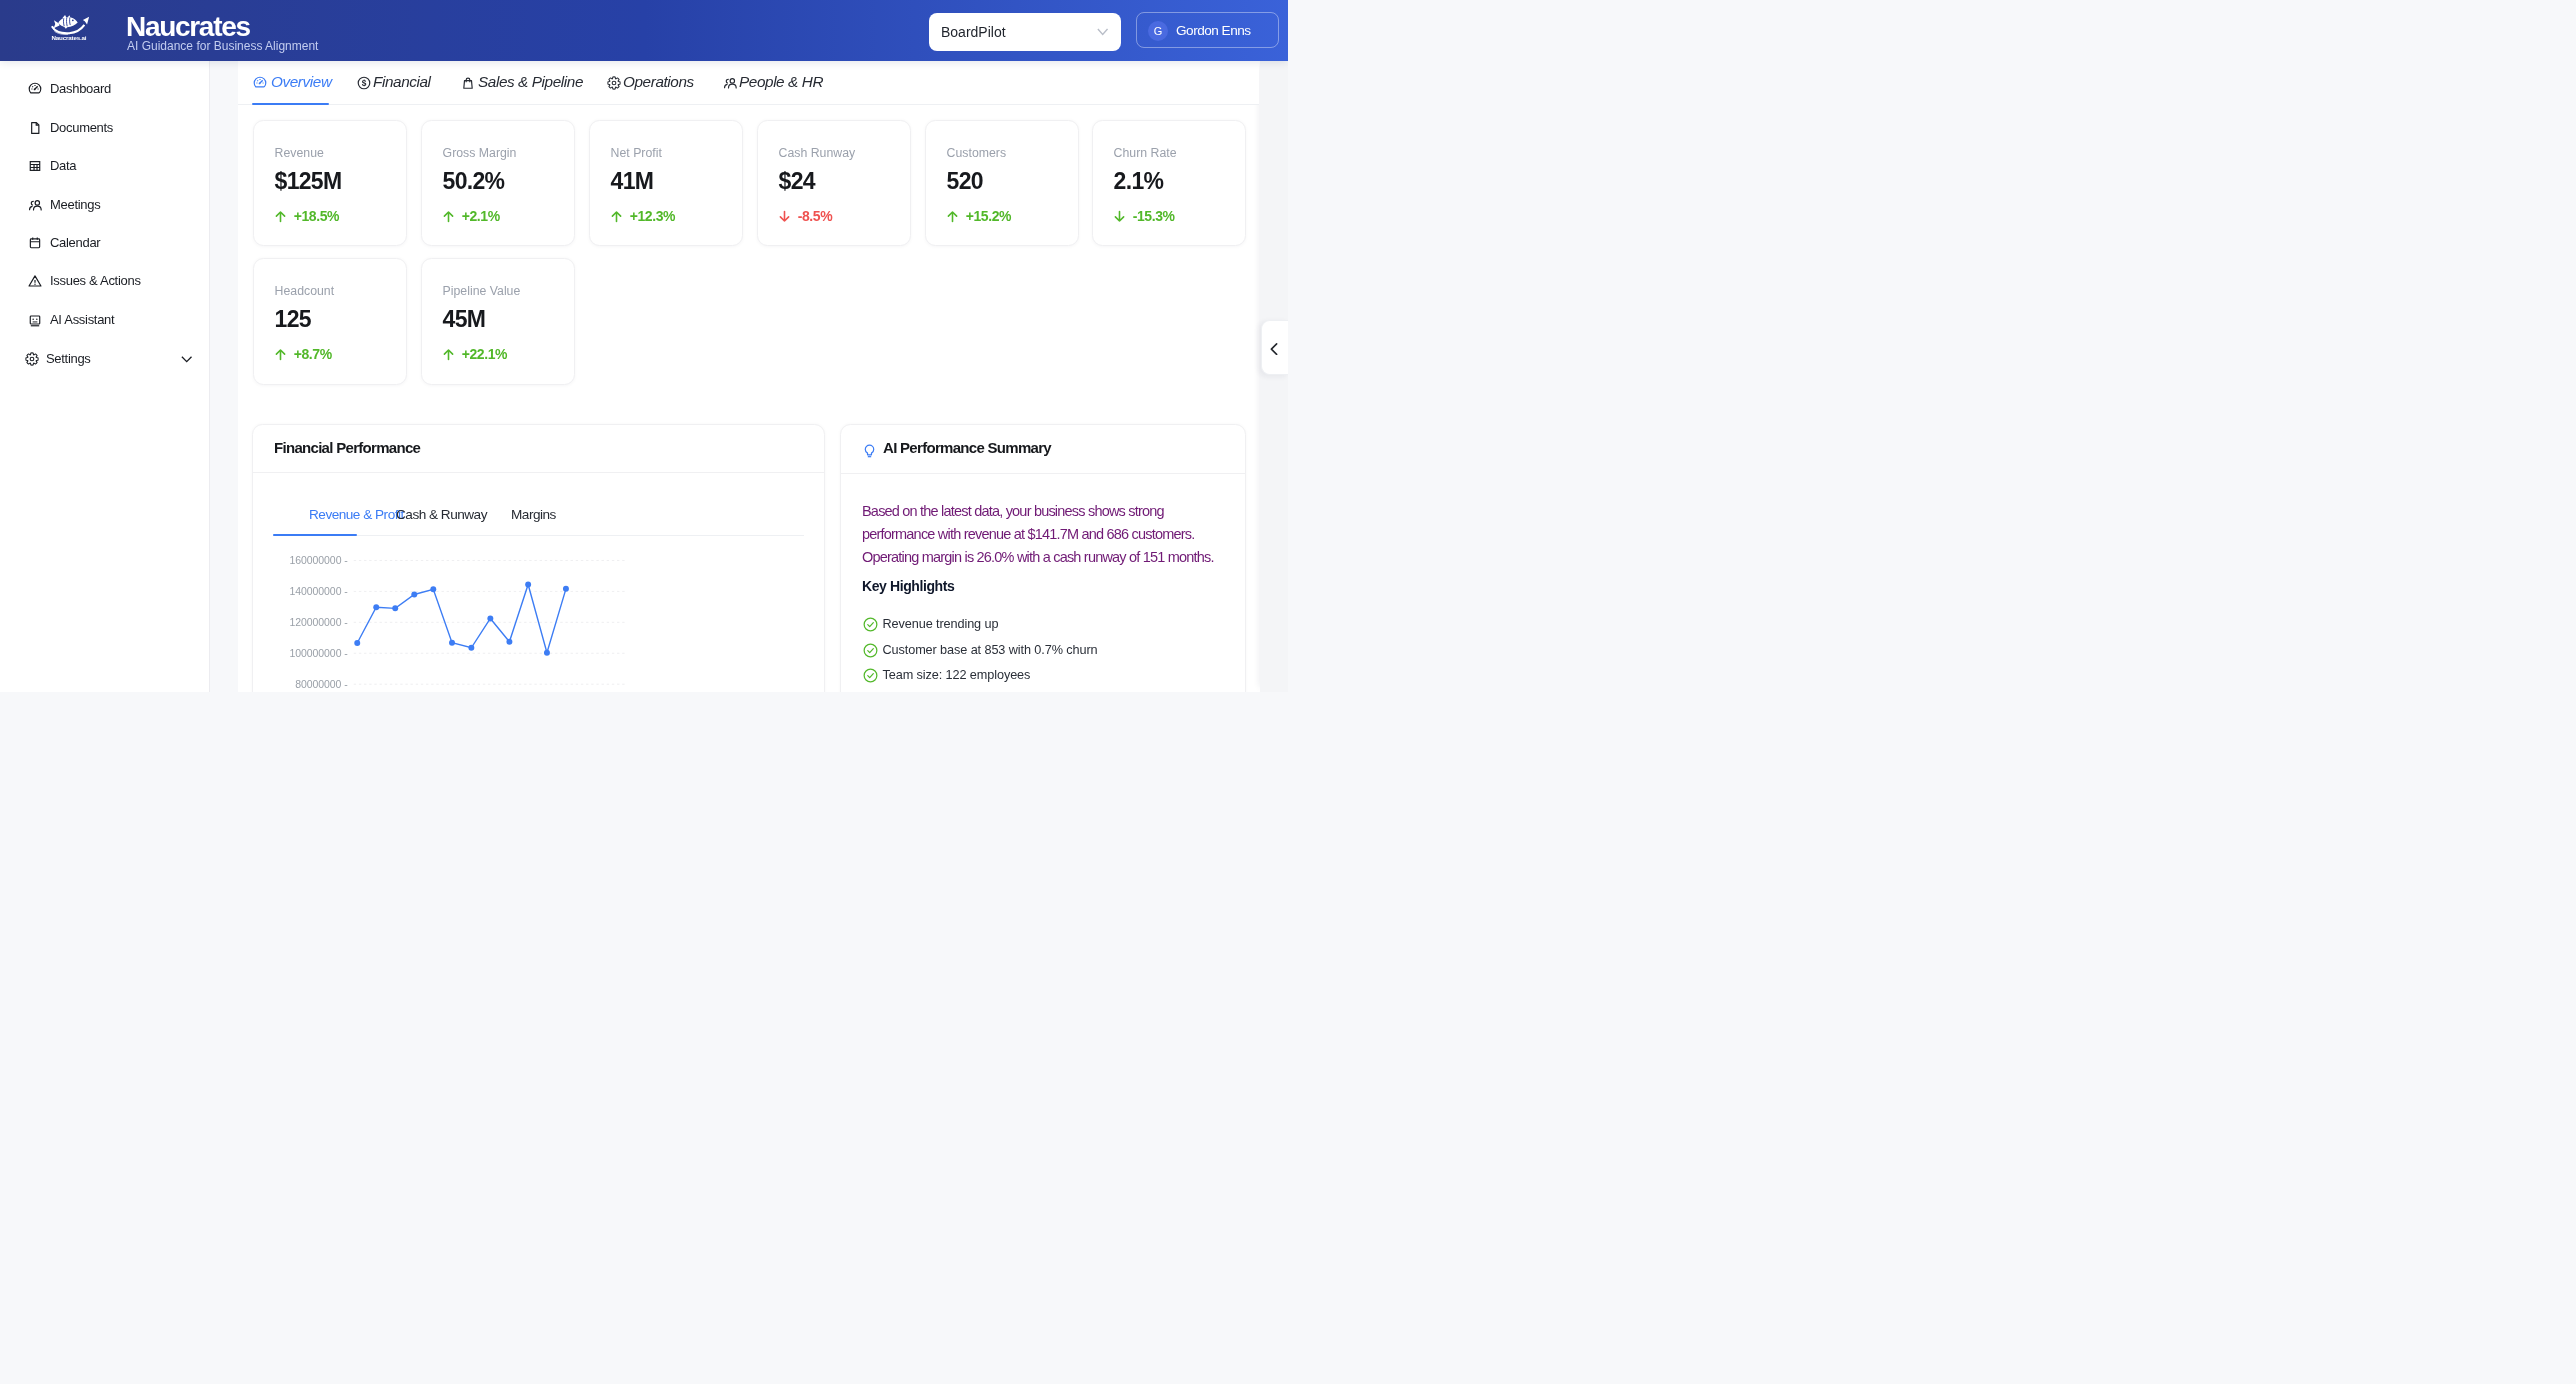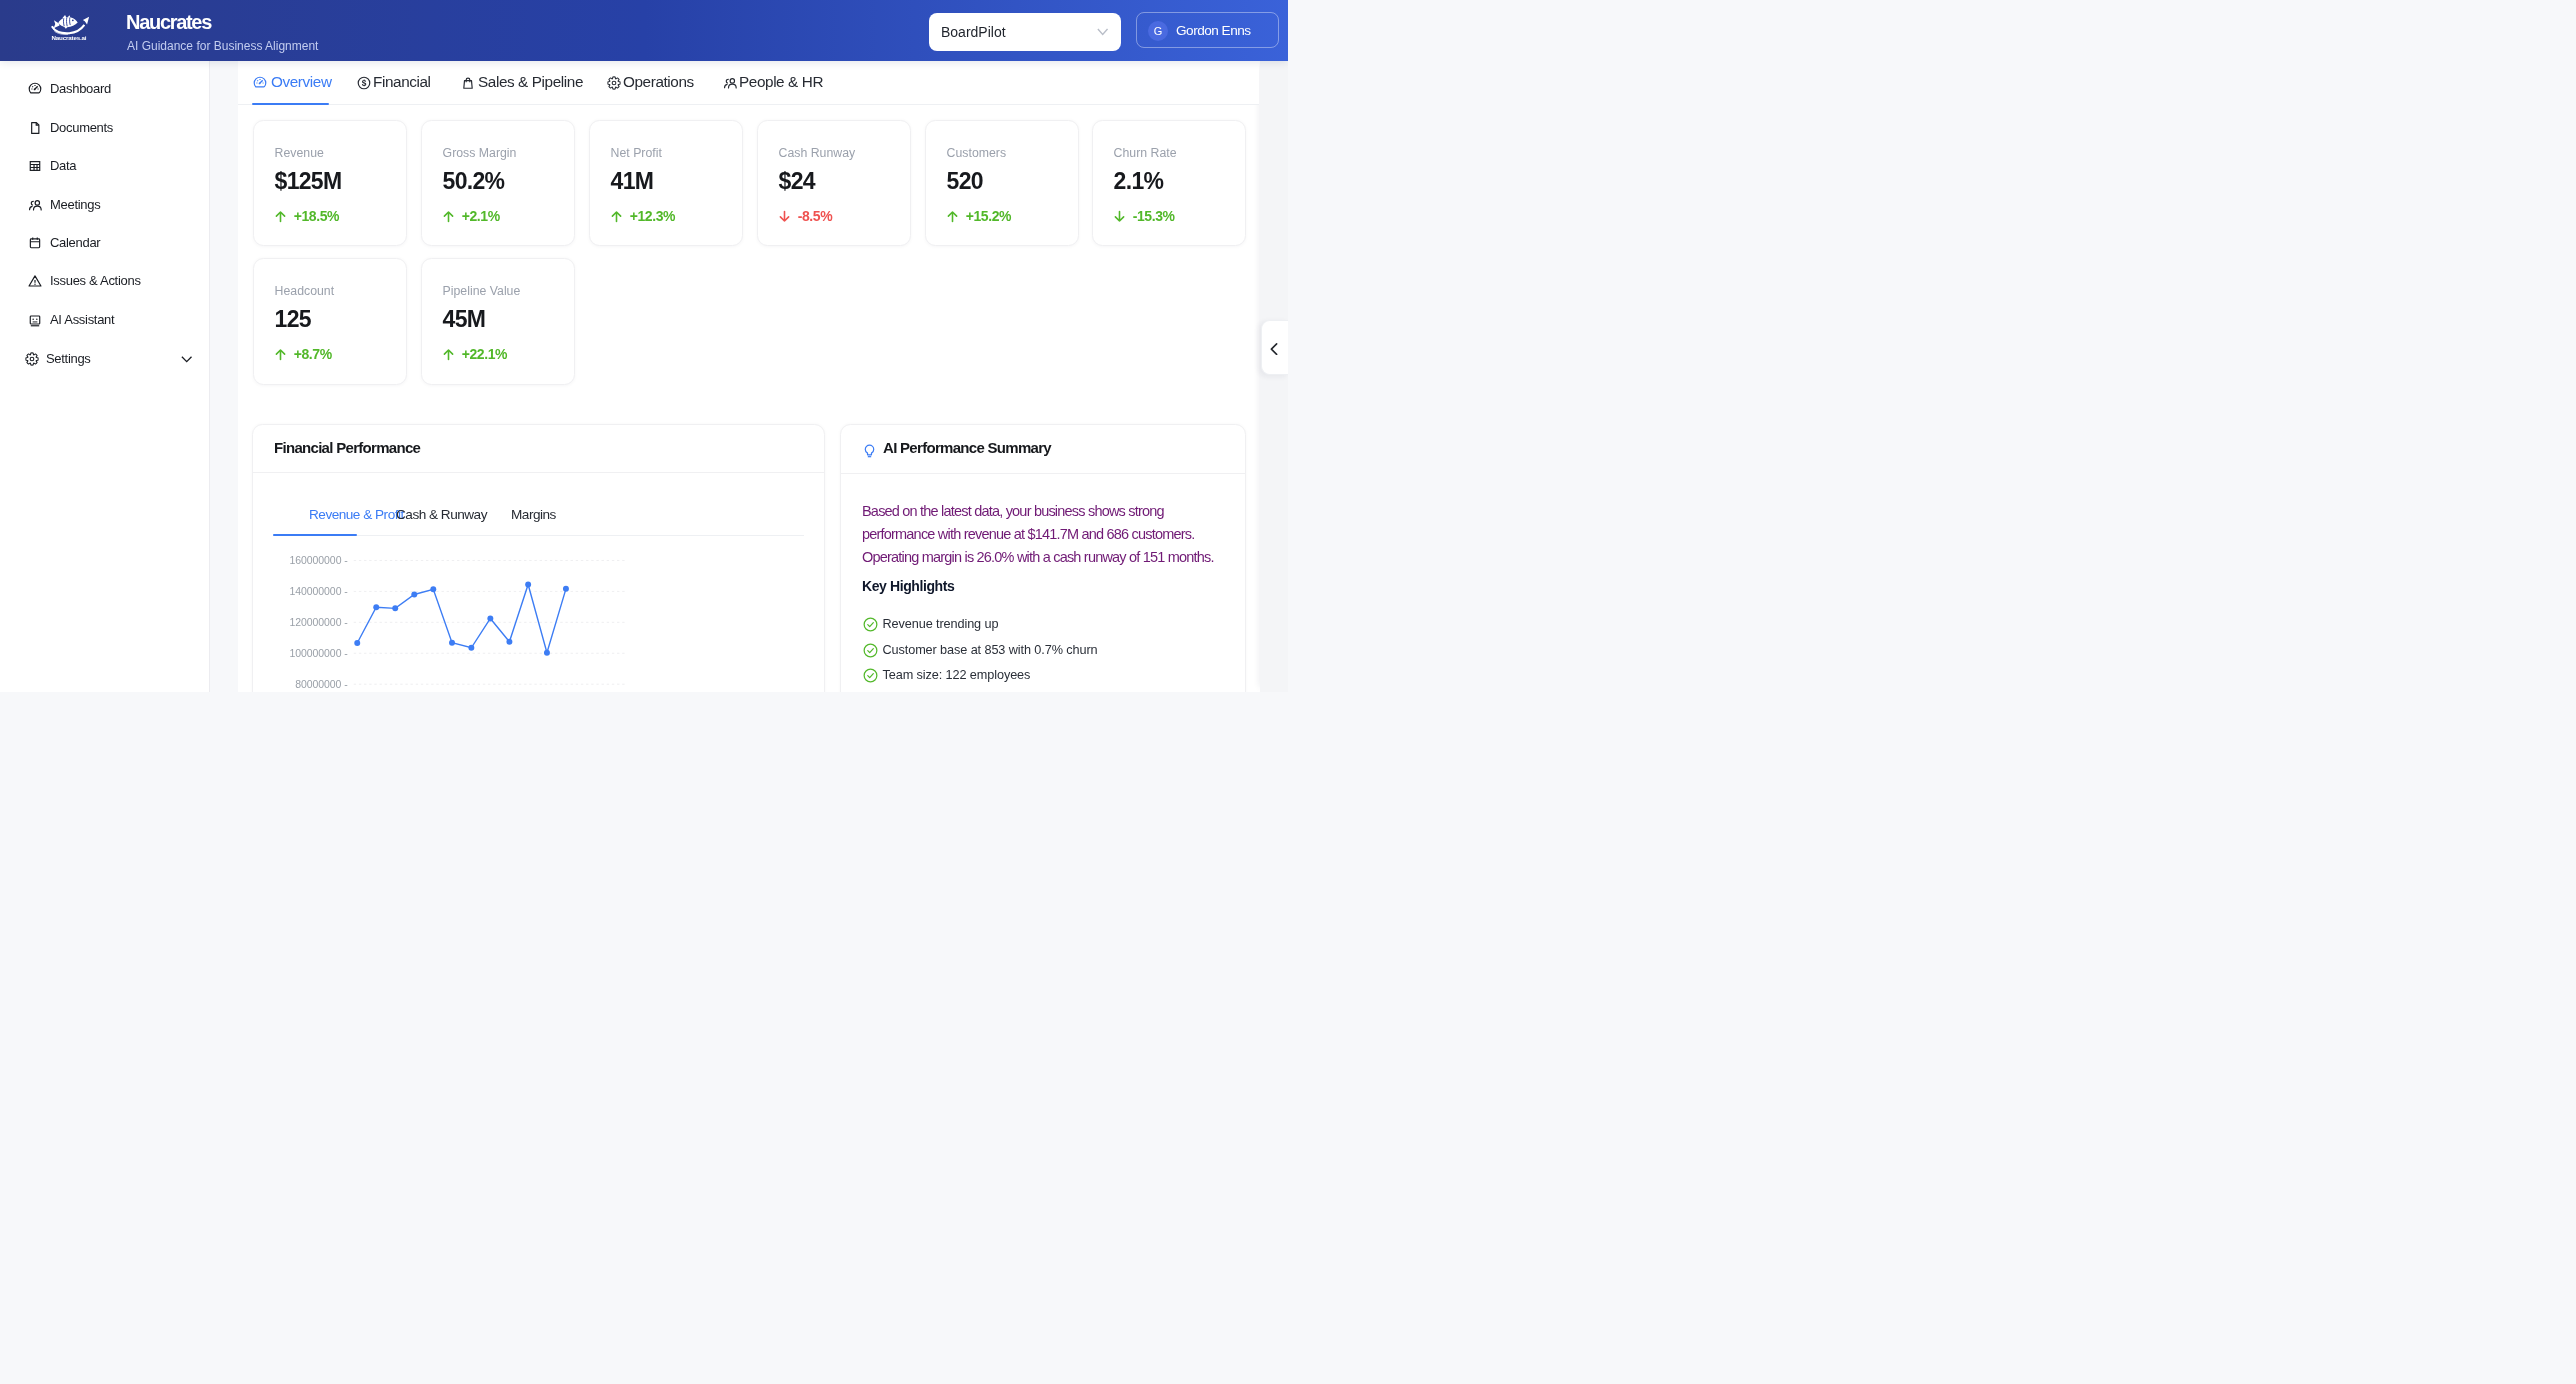--- a/index.html
+++ b/index.html
@@ -2,21 +2,21 @@
 <html style="font-size:14px"><head>
 <meta charset="utf-8">
 <style>
 * { margin:0; padding:0; box-sizing:border-box; }
 html,body { width:1288px; height:692px; overflow:hidden; }
 body { font-family:"Liberation Sans", sans-serif; background:#f7f8fa; position:relative; }
 
 
 .header { position:absolute; left:0; top:0; width:1288px; height:61px;
   background:linear-gradient(90deg,#2a3b8b 0%, #2741a7 50%, #3a62d9 100%); box-shadow:0 1.8px 8.8px rgba(20,30,70,.12); z-index:5; }
-.h-title { position:absolute; left:126px; top:11.4px; color:#fff; font-size:20px; font-weight:bold; letter-spacing:-1.3px; }
+.h-title { position:absolute; left:126px; top:11.4px; color:#fff; font-size:28px; font-weight:bold; letter-spacing:-1.3px; }
 .h-sub { position:absolute; left:127px; top:39px; color:#c3cdf0; font-size:12px; }
 .select { position:absolute; left:929px; top:13px; width:192px; height:38px; background:#fff; border-radius:8px; }
 .select .txt { position:absolute; left:12px; top:11.4px; font-size:14px; color:#1f232b; }
 .select svg { position:absolute; right:13px; top:15px; }
 .chip { position:absolute; left:1136px; top:12.3px; width:143px; height:36px; border:0.9px solid rgba(255,255,255,.38); border-radius:8px; }
 .chip .av { position:absolute; left:11px; top:8px; width:20px; height:20px; border-radius:50%; background:#4a6ae0; color:#fff; font-size:11px; text-align:center; line-height:20px; }
 .chip .nm { position:absolute; left:39px; top:10px; color:#fff; font-size:13.6px; letter-spacing:-0.5px; font-weight:500; white-space:nowrap; }
 
 
 .sidebar { position:absolute; left:0; top:61px; width:210px; height:631px; background:#fff; border-right:0.9px solid #ececf0; }
@@ -27,21 +27,21 @@
 
 
 .panel { position:absolute; left:238px; top:61px; width:1022px; height:631px; background:#fff; }
 .rail { position:absolute; left:1260px; top:61px; width:28.5px; height:631px; background:#f4f5f7; box-shadow:-5.3px 0 7px -5.3px rgba(30,40,70,.10); }
 .collapse-btn { position:absolute; left:1261px; top:320px; width:27px; height:55px; background:#fff; border:0.9px solid #eef0f3; border-right:none; border-radius:8.8px 0 0 8.8px; box-shadow:-2.6px 1.8px 5.3px rgba(30,40,70,.06); }
 .collapse-btn svg { position:absolute; left:8px; top:22px; }
 
 
 .tabrow { position:absolute; left:238px; top:61px; width:1021px; height:44px; background:#fff; border-bottom:0.9px solid #eef0f3; }
 .tabic { position:absolute; top:76px; }
-.tabtx { position:absolute; top:74px; font-size:15.3px; letter-spacing:-0.4px; color:#272b33; white-space:nowrap; line-height:16.6px; }
+.tabtx { position:absolute; top:74px; font-size:15.3px; letter-spacing:-0.4px; color:#272b33; white-space:nowrap; line-height:16.6px;font-style:italic; }
 .tabtx.active { color:#3b7cf5; }
 .tab-underline { position:absolute; left:252px; top:103px; width:77px; height:2.1px; background:#3b7cf5; border-radius:1.8px; }
 
 
 .card { position:absolute; background:#fff; border:0.9px solid #f0f0f2; border-radius:10.5px;
   box-shadow:0 0.9px 3.5px rgba(25,30,45,.04); }
 .kpi { width:154px; height:126px; }
 .kpi .lb { position:absolute; left:20.6px; top:24.5px; font-size:12.3px; color:#9ba1ac; line-height:14px; }
 .kpi .val { position:absolute; left:20.6px; top:47px; font-size:23px; line-height:26px; font-weight:bold; color:#17191d; letter-spacing:-0.7px; }
 .kpi .delta { position:absolute; left:19px; top:87px; font-size:14px; line-height:16px; font-weight:bold; letter-spacing:-0.4px; }

